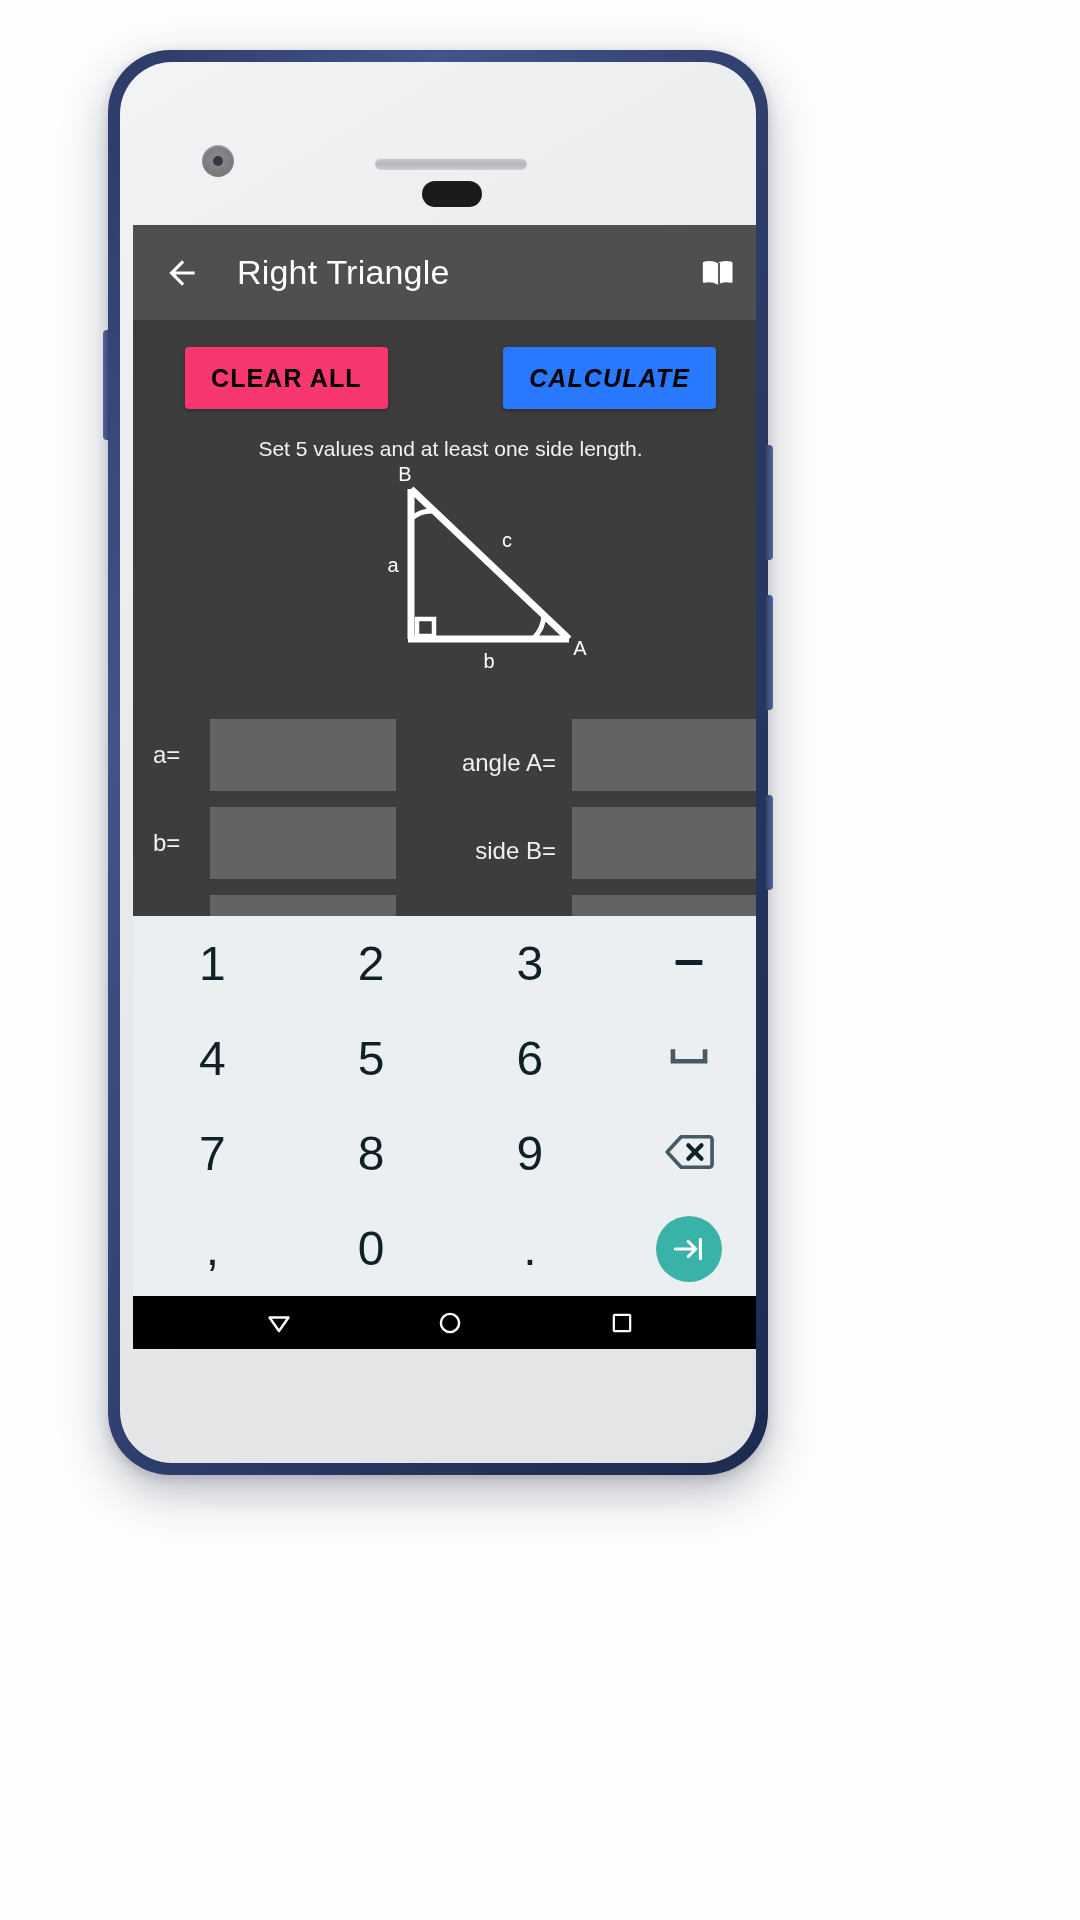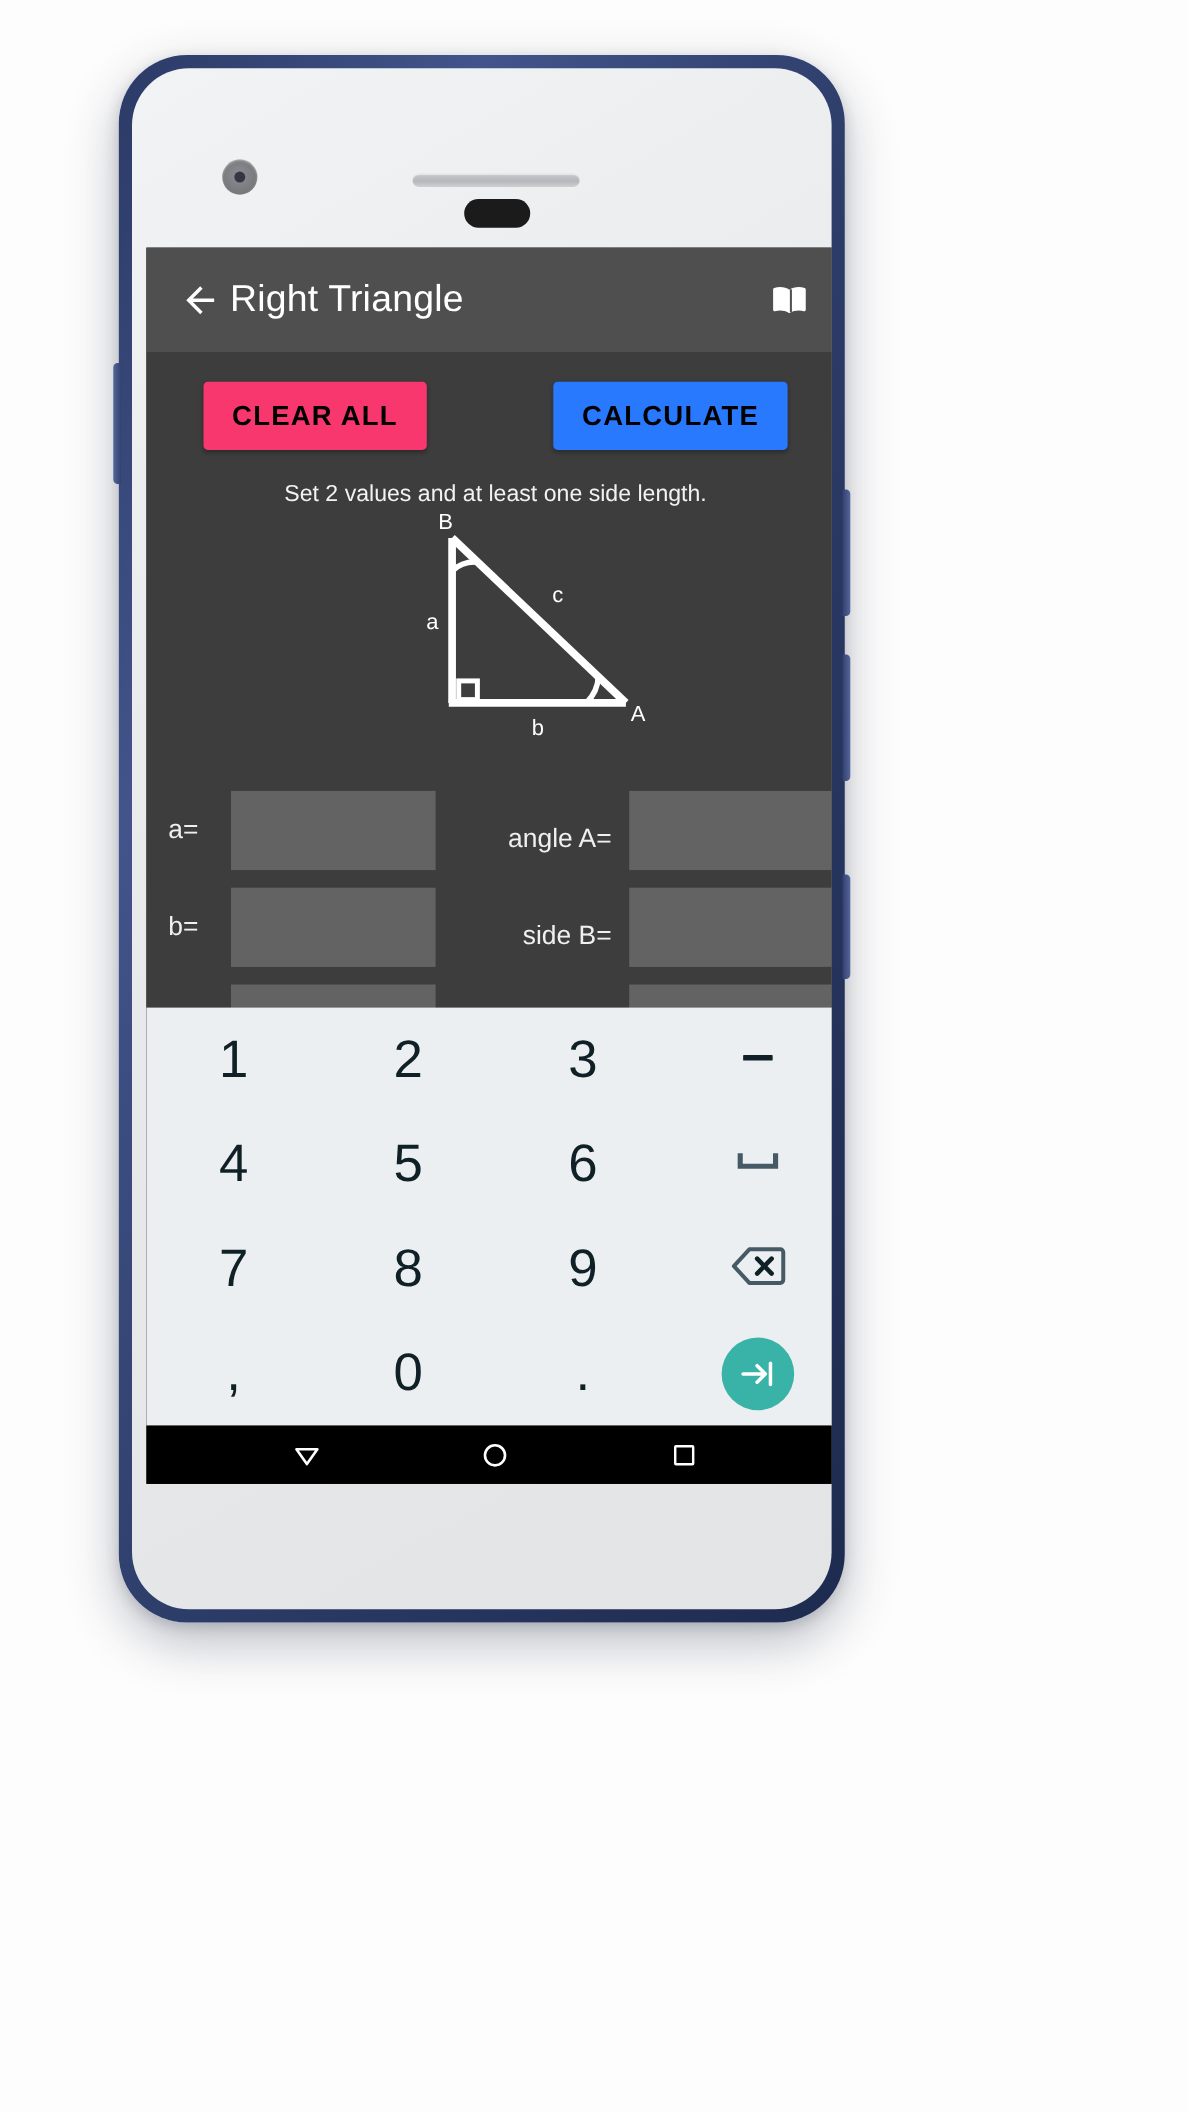--- a/index.html
+++ b/index.html
@@ -127,20 +127,21 @@
   }
   #back-arrow-btn {
     width: 54px; height: 54px;
     display: flex; align-items: center; justify-content: center;
     cursor: pointer;
   }
   #app-title {
     color: #ffffff;
     font-size: 34px;
     font-weight: 400;
+    margin-left: 28px;
     letter-spacing: .2px;
     white-space: nowrap;
   }
   #book-btn {
     margin-left: auto;
     width: 54px; height: 54px;
     display: flex; align-items: center; justify-content: center;
     cursor: pointer;
   }
 
@@ -164,21 +165,21 @@
     font-size: 25px;
     font-weight: 700;
     letter-spacing: 1.1px;
     padding: 0 26px;
     height: 62px;
     min-width: 190px;
     cursor: pointer;
     box-shadow: 0 2px 4px rgba(0,0,0,.28);
   }
   #clear-all-button { background: #f9376f; }
-  #calculate-button { background: #2979ff; }
+  #calculate-button { background: #2979ff; font-style: italic; }
 
   #hint-text {
     margin-top: 28px;
     text-align: center;
     color: #f2f2f2;
     font-size: 21px;
     font-weight: 400;
   }
 
   #triangle-figure {
@@ -322,21 +323,21 @@
           </div>
         </div>
 
         <div id="content">
 
           <div id="action-row">
             <button class="flat-btn" id="clear-all-button">CLEAR ALL</button>
             <button class="flat-btn" id="calculate-button">CALCULATE</button>
           </div>
 
-          <div id="hint-text">Set 2 values and at least one side length.</div>
+          <div id="hint-text">Set 5 values and at least one side length.</div>
 
           <svg id="triangle-figure" width="300" height="205" viewBox="0 0 300 205">
 
             <line x1="110" y1="22" x2="110" y2="172" stroke="#ffffff" stroke-width="7"></line>
 
             <line x1="107" y1="172" x2="268" y2="172" stroke="#ffffff" stroke-width="7"></line>
 
             <line x1="110" y1="22" x2="268" y2="172" stroke="#ffffff" stroke-width="7"></line>
 
             <rect x="116" y="152" width="17" height="17" fill="none" stroke="#ffffff" stroke-width="4.5"></rect>

